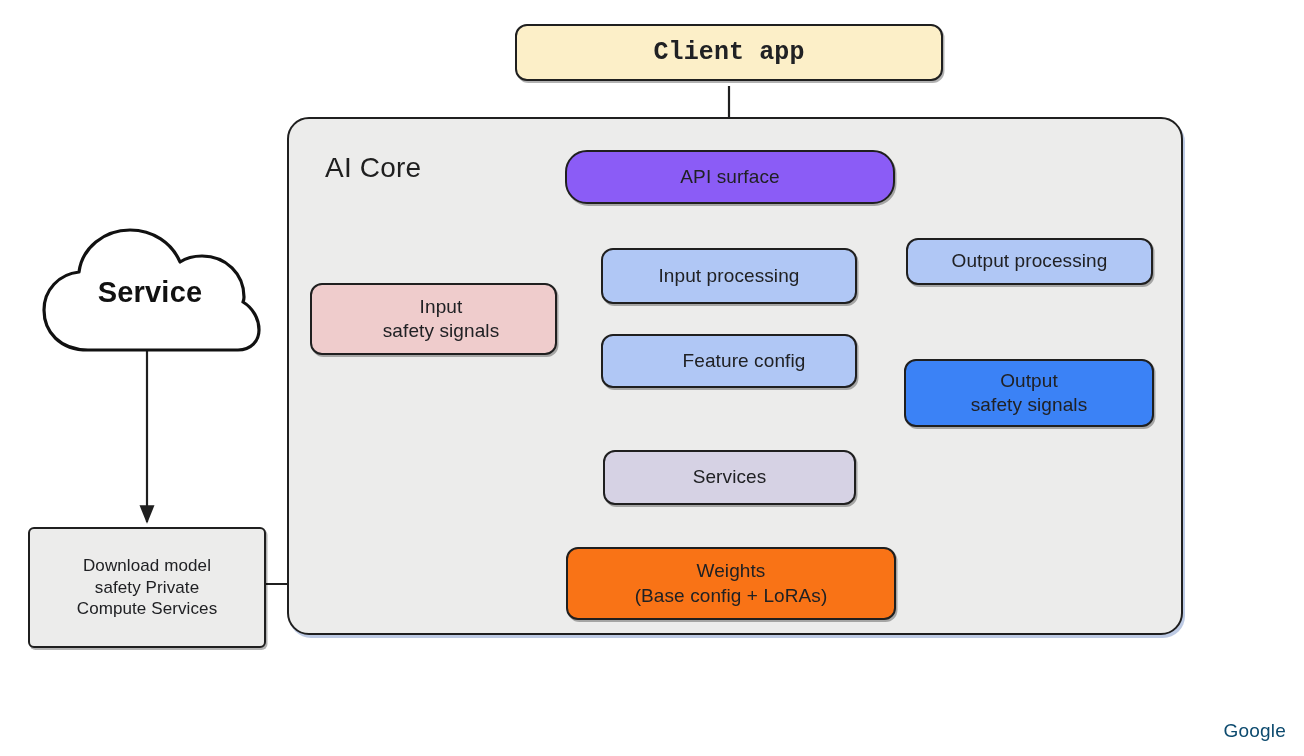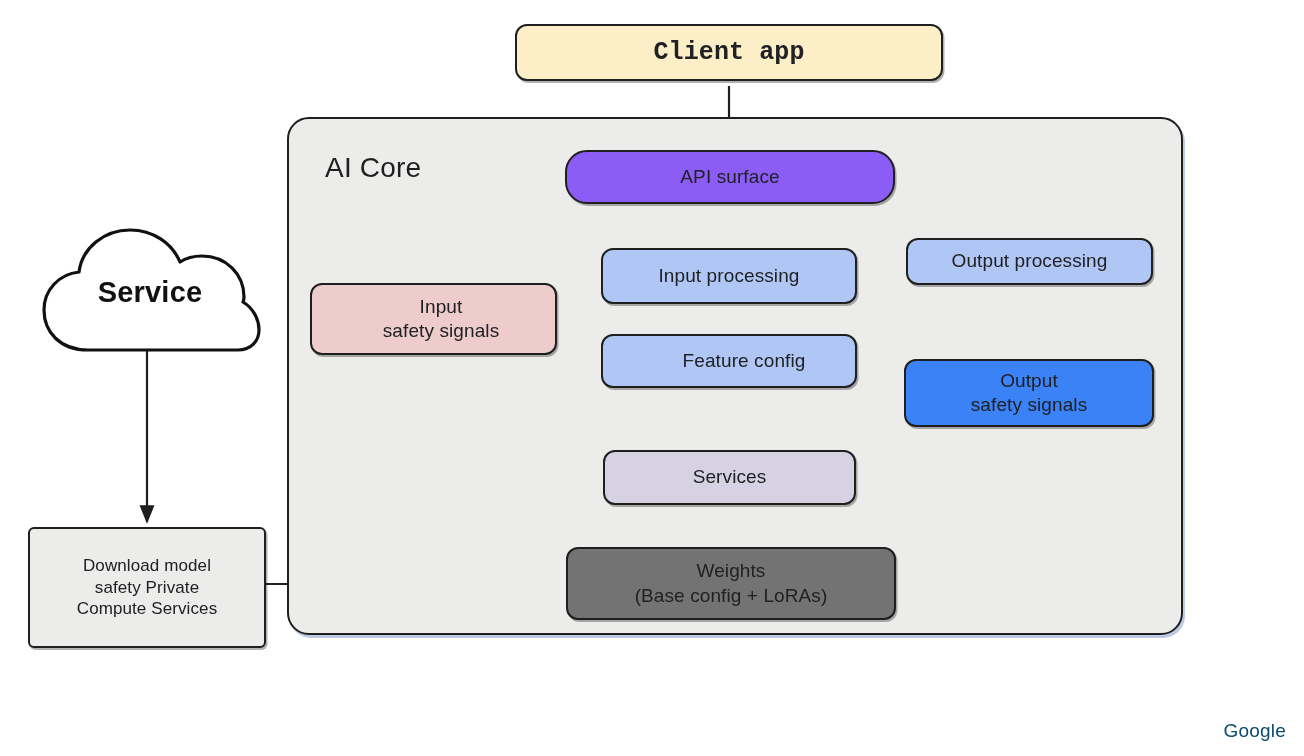--- a/index.html
+++ b/index.html
@@ -70,21 +70,21 @@
     color: #1f1f1f;
     z-index: 4;
   }
 
   
   #client-app   { left:515px; top:24px;  width:428px; height:57px;  background:#FCEFC8; font-size:25px; font-weight:600;font-family:Liberation Mono, monospace; }
   #api-surface  { left:565px; top:150px; width:330px; height:54px;  background:#8b5cf6;border-radius:22px; }
   #input-proc   { left:601px; top:248px; width:256px; height:56px;  background:#B0C7F5;align-items:center; }
   #feature-cfg  { left:601px; top:334px; width:256px; height:54px;  background:#B0C7F5;padding-left:30px; }
   #runtime      { left:603px; top:450px; width:253px; height:55px;  background:#D6D2E4; }
-  #weights      { left:566px; top:547px; width:330px; height:73px;  background:#737373; }
+  #weights      { left:566px; top:547px; width:330px; height:73px;  background:#f97316; }
   #input-safety { left:310px; top:283px; width:247px; height:72px;  background:#EFCCCC;padding-left:15px; }
   #output-proc  { left:906px; top:238px; width:247px; height:47px;  background:#B0C7F5; }
   #output-safety{ left:904px; top:359px; width:250px; height:68px;  background:#3b82f6; }
   #download-box { left:28px;  top:527px; width:238px; height:121px; background:#ececeb; font-size:17px; border-radius:6px; }
 
   
   #service-cloud {
     position: absolute;
     left: 30px;
     top: 222px;

